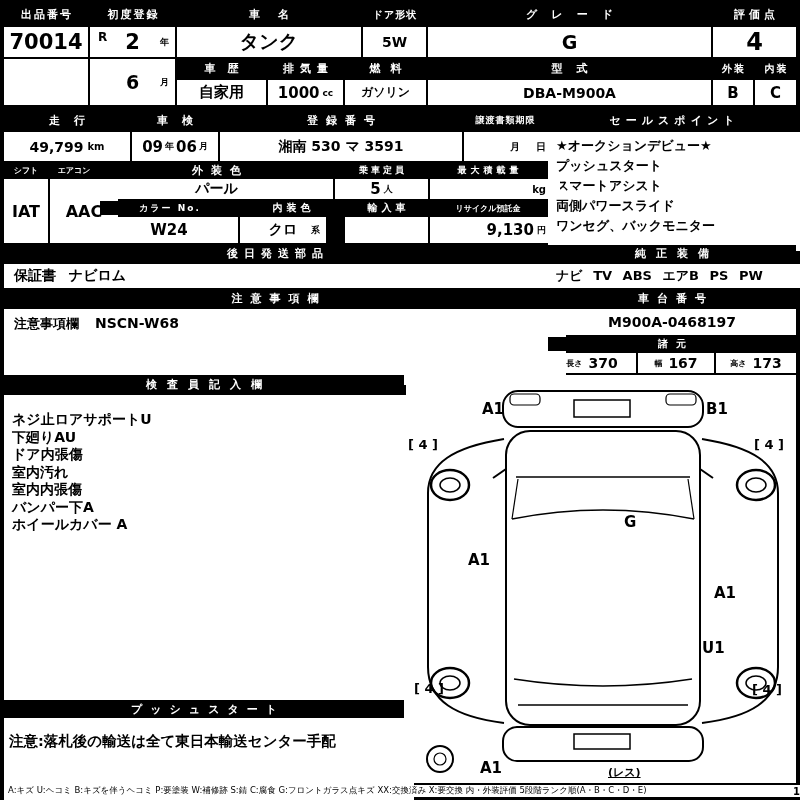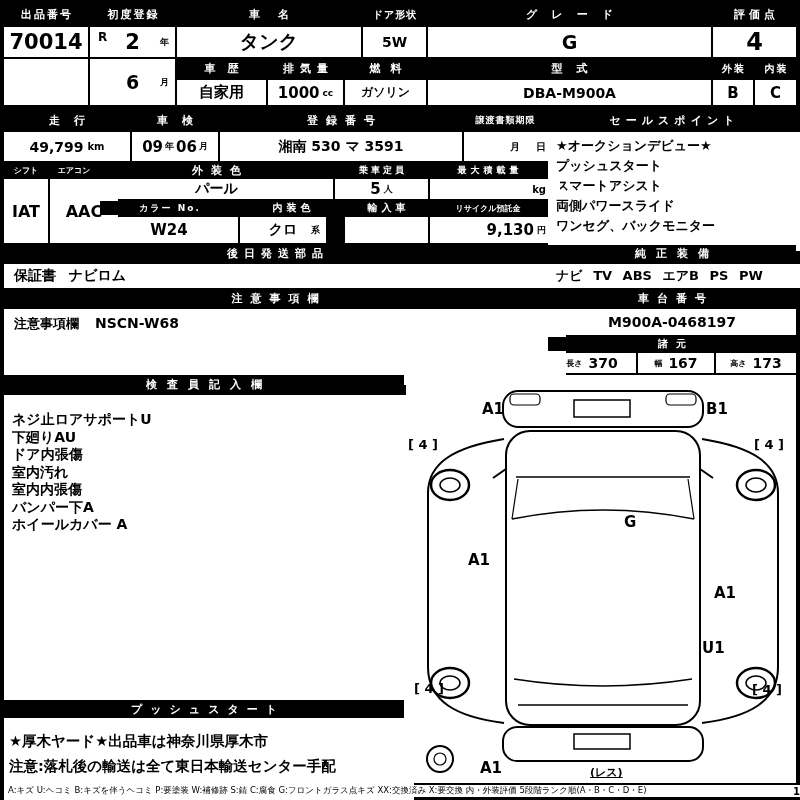--- a/index.html
+++ b/index.html
@@ -169,21 +169,20 @@
       <div class="note-line">ネジ止ロアサポートU</div>
       <div class="note-line">下廻りAU</div>
       <div class="note-line">ドア内張傷</div>
       <div class="note-line">室内汚れ</div>
       <div class="note-line">室内内張傷</div>
       <div class="note-line">バンパー下A</div>
       <div class="note-line">ホイールカバー A</div>
     </div>
   <div class="h ls8" style="left:4px;top:700px;width:400px;height:18px">プッシュスタート</div>
   <div class="c blk" style="left:4px;top:720px;width:400px;height:63px;padding:9px 5px">
-      <div class="office-line">★厚木ヤード★出品車は神奈川県厚木市</div>
       <div class="office-line">注意:落札後の輸送は全て東日本輸送センター手配</div>
     </div>
 
   <div class="c blk rel" style="left:406px;top:375px;width:390px;height:408px">
     <svg width="390" height="408" viewBox="0 0 390 408">
       <g fill="none" stroke="#000" stroke-width="2">
         <g>
           <rect x="97" y="16" width="200" height="36" rx="15"></rect>
           <rect x="168" y="25" width="56" height="17" stroke-width="1.5"></rect>
           <rect x="104" y="19" width="30" height="11" rx="4" stroke-width="1.2"></rect>
@@ -229,21 +228,21 @@
         <span class="anno" style="left: 300px; top: 25px;">B1</span>
         <span class="anno anno-sm" style="left: 2px; top: 62px;">[ 4 ]</span>
         <span class="anno anno-sm" style="left: 348px; top: 62px;">[ 4 ]</span>
         <span class="anno" style="left: 218px; top: 138px;">G</span>
         <span class="anno" style="left: 62px; top: 176px;">A1</span>
         <span class="anno" style="left: 308px; top: 209px;">A1</span>
         <span class="anno" style="left: 296px; top: 264px;">U1</span>
         <span class="anno anno-sm" style="left: 8px; top: 306px;">[ 4 ]</span>
         <span class="anno anno-sm" style="left: 346px; top: 307px;">[ 4 ]</span>
         <span class="anno" style="left: 74px; top: 384px;">A1</span>
-        <span class="anno anno-xs" style="left: 184px; top: 390px; text-decoration: underline;">(レス)</span>
+        <span class="anno anno-xs" style="left: 202px; top: 390px; text-decoration: underline;">(レス)</span>
       </div>
   </div>
 
   <div class="legend" style="left:4px;top:785px;width:792px;height:12px">
     <span>A:キズ U:ヘコミ B:キズを伴うヘコミ P:要塗装 W:補修跡 S:錆 C:腐食 G:フロントガラス点キズ XX:交換済み X:要交換  内・外装評価 5段階ランク順(A・B・C・D・E)</span>
     <span style="font-weight:bold;font-size:10px">1</span>
   </div>
 
 </div>
 

